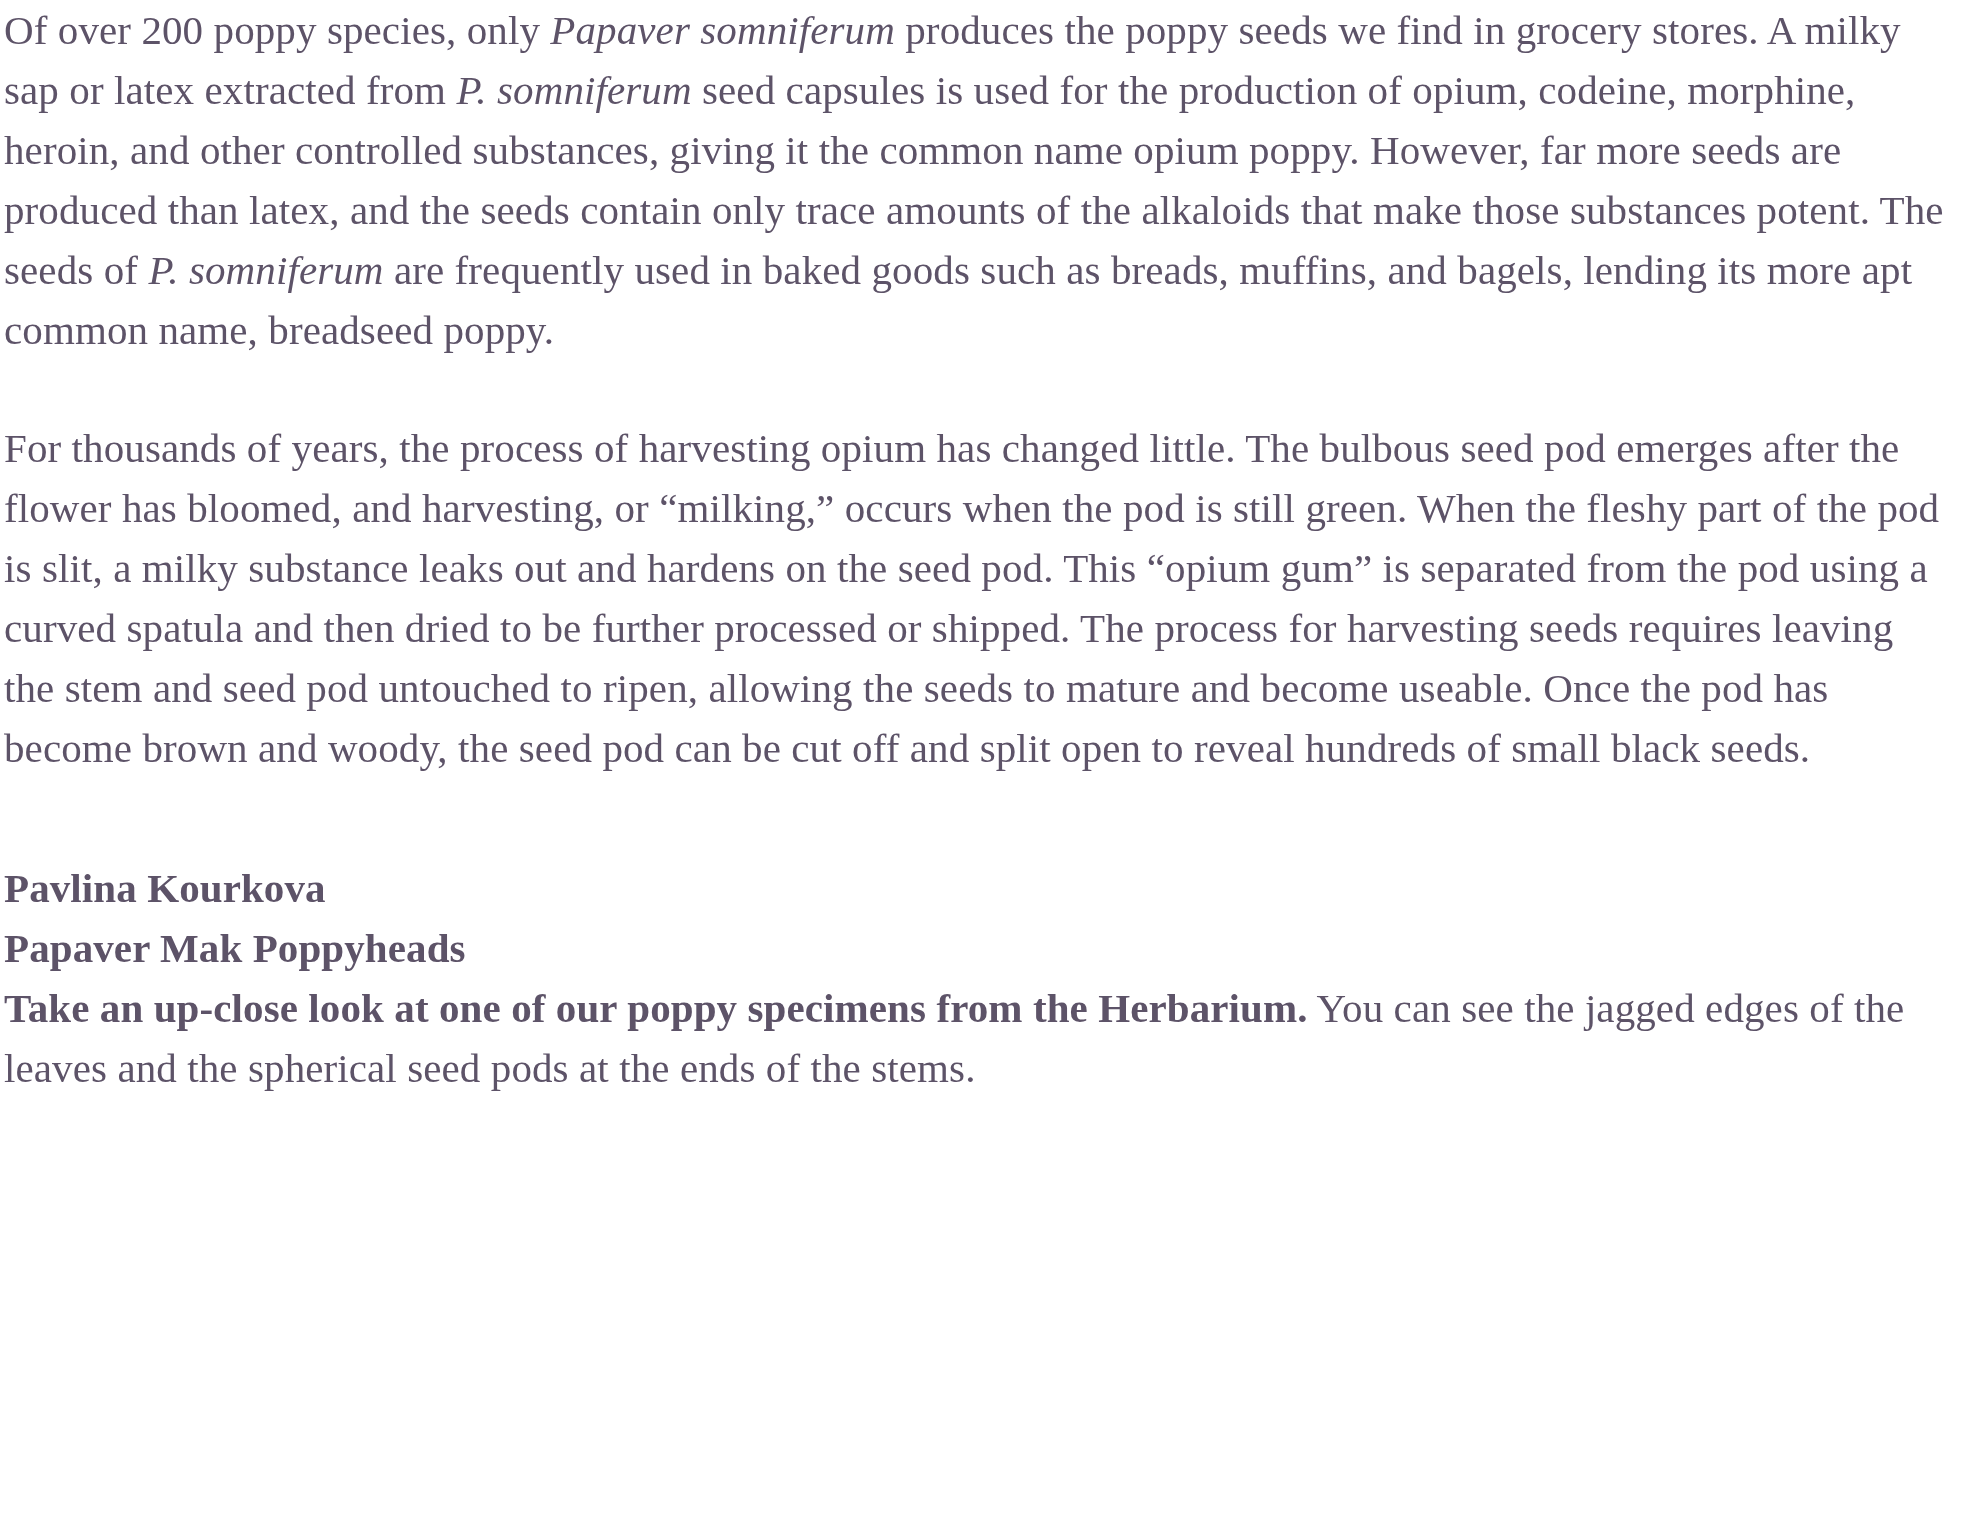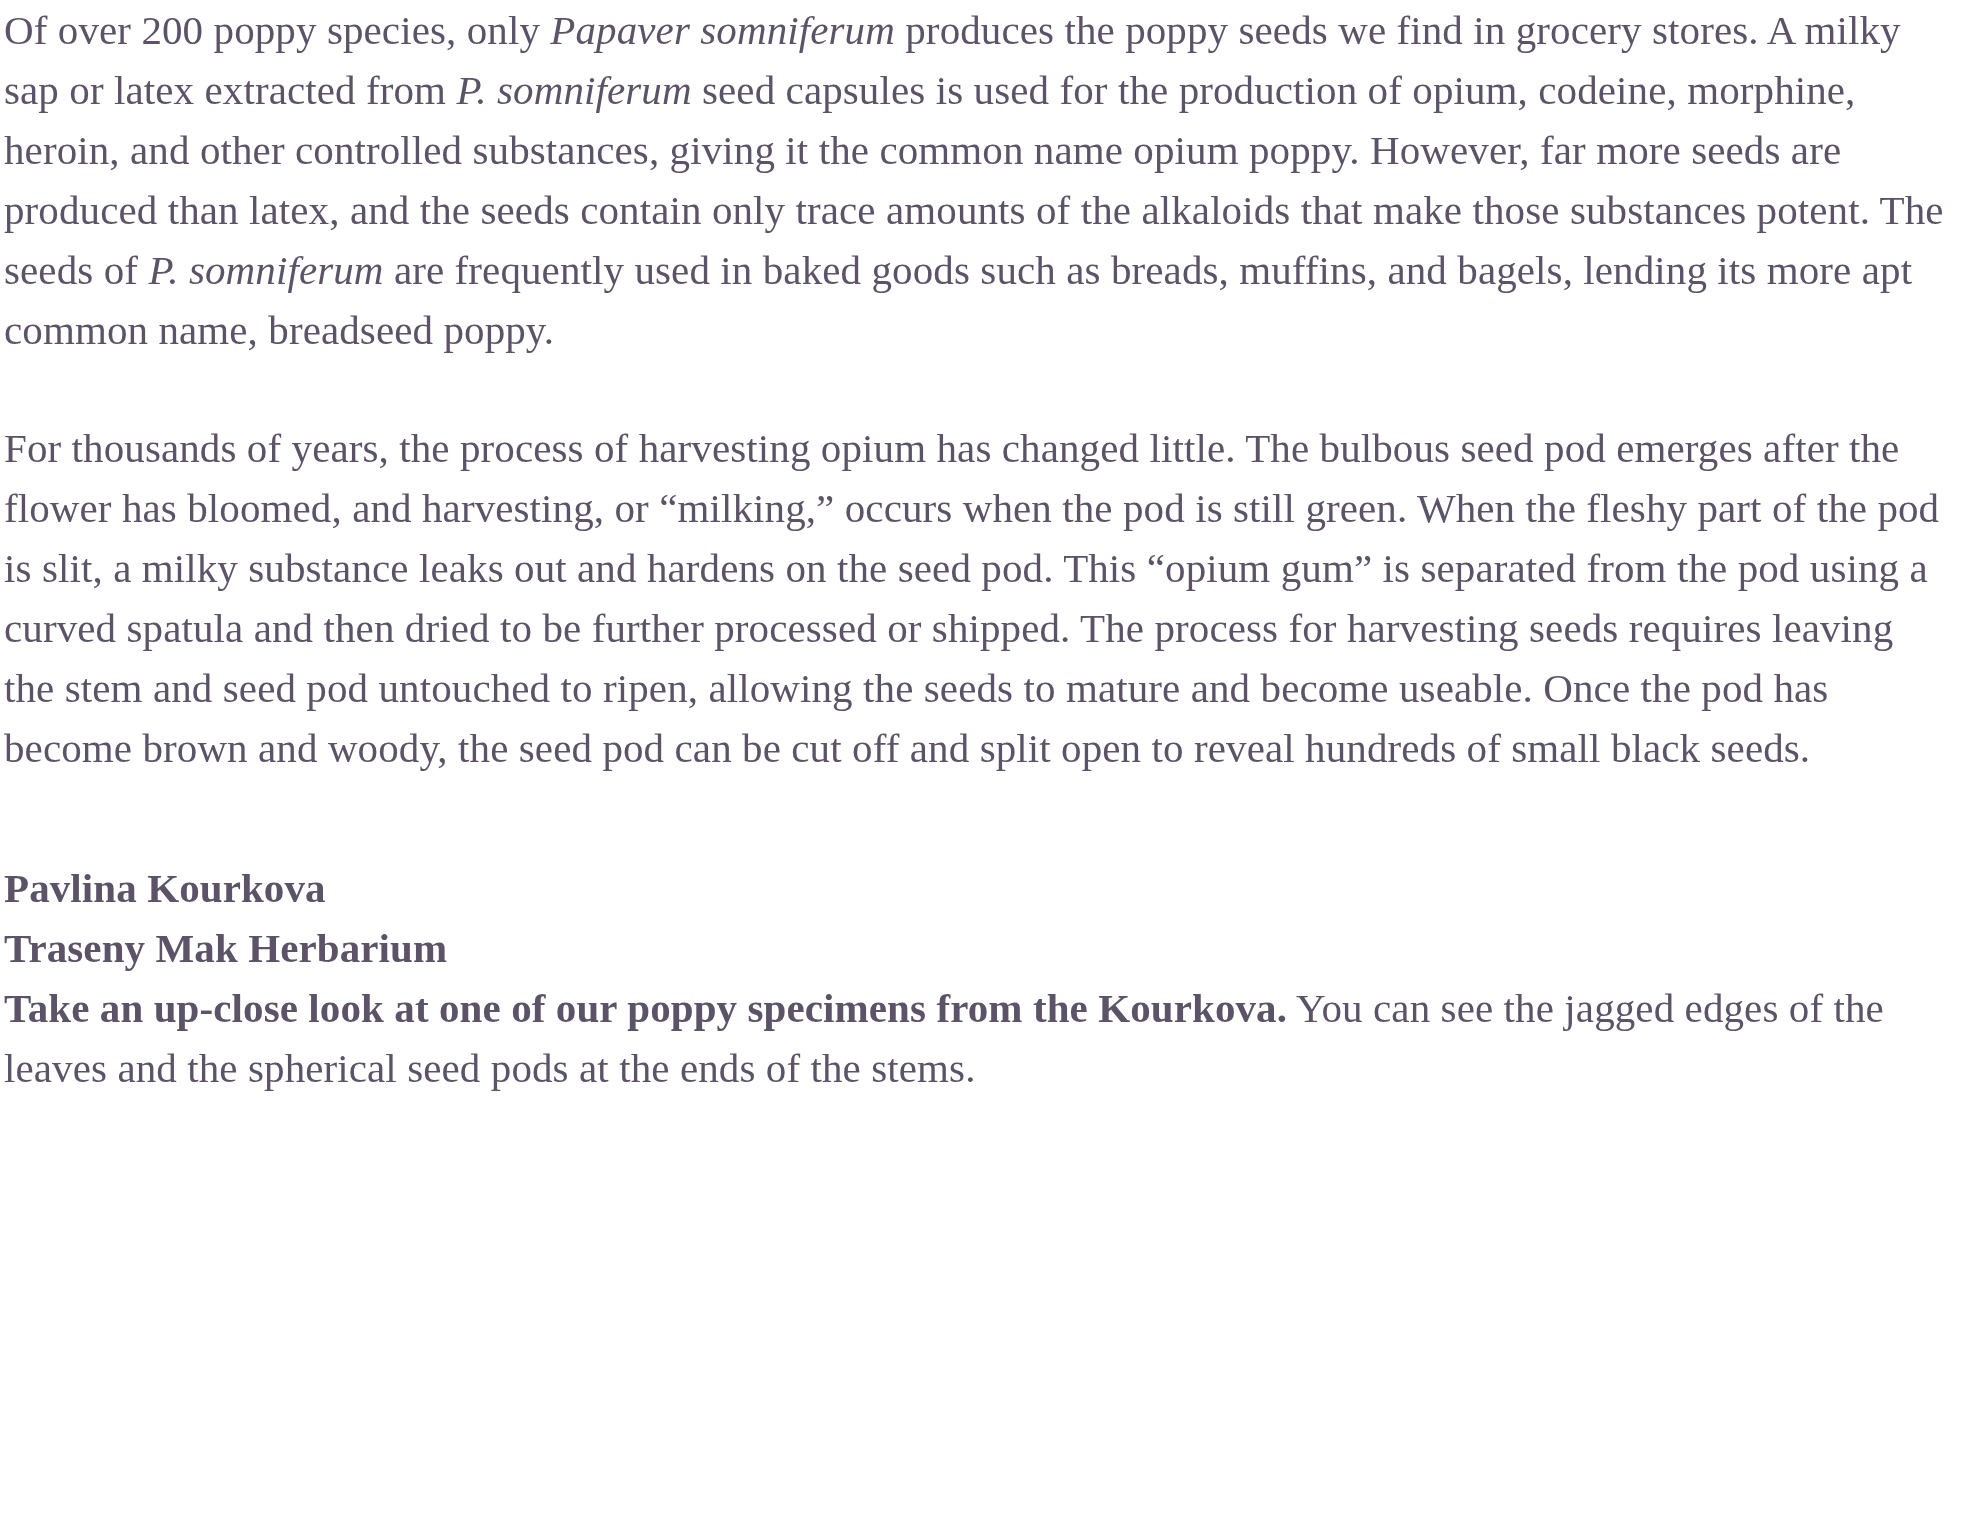--- a/index.html
+++ b/index.html
@@ -67,21 +67,21 @@
     <div class="gap"></div>
 
     <p>
       <span>For thousands of years, the process of harvesting opium has changed little. The bulbous seed pod emerges after the flower has bloomed, and harvesting, or “milking,” occurs when the pod is still green. When the fleshy part of the pod is slit, a milky substance leaks out and hardens on the seed pod. This “opium gum” is separated from the pod using a curved spatula and then dried to be further processed or shipped. The process for harvesting seeds requires leaving the stem and seed pod untouched to ripen, allowing the seeds to mature and become useable. Once the pod has become brown and woody, the seed pod can be cut off and split open to reveal hundreds of small black seeds.</span>
     </p>
 
     <div class="gap-small"></div>
 
     <div class="credit">
       <div>Pavlina Kourkova</div>
-      <div>Traseny Mak Herbarium</div>
+      <div>Papaver Mak Poppyheads</div>
     </div>
 
     <p class="caption">
-      <span class="caption-lead">Take an up-close look at one of our poppy specimens from the Kourkova.</span><span> You can see the jagged edges of the leaves and the spherical seed pods at the ends of the stems.</span>
+      <span class="caption-lead">Take an up-close look at one of our poppy specimens from the Herbarium.</span><span> You can see the jagged edges of the leaves and the spherical seed pods at the ends of the stems.</span>
     </p>
 
   </div>
 </div>
 
 </body></html>

